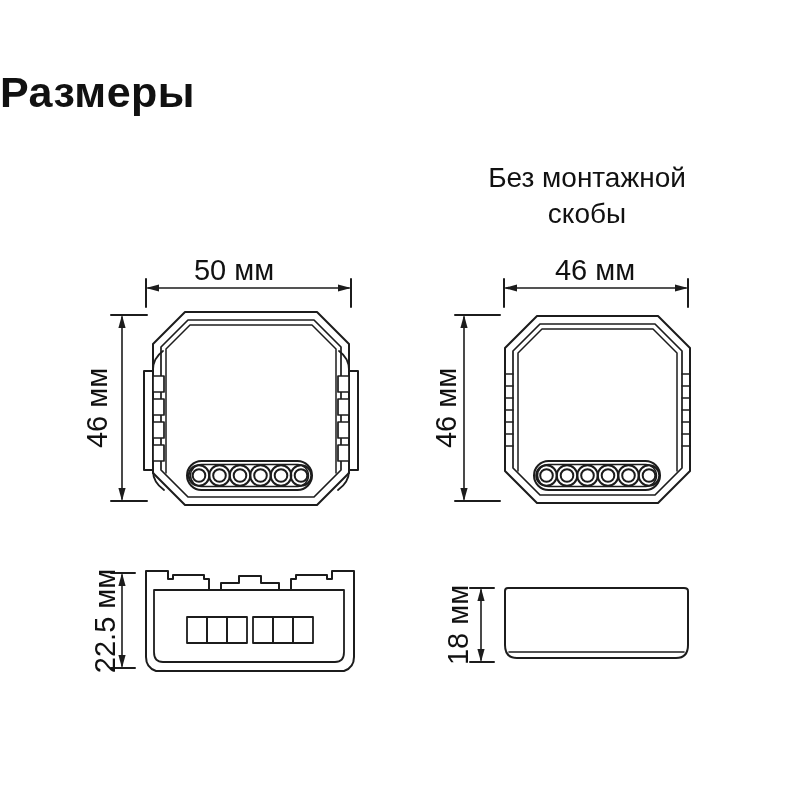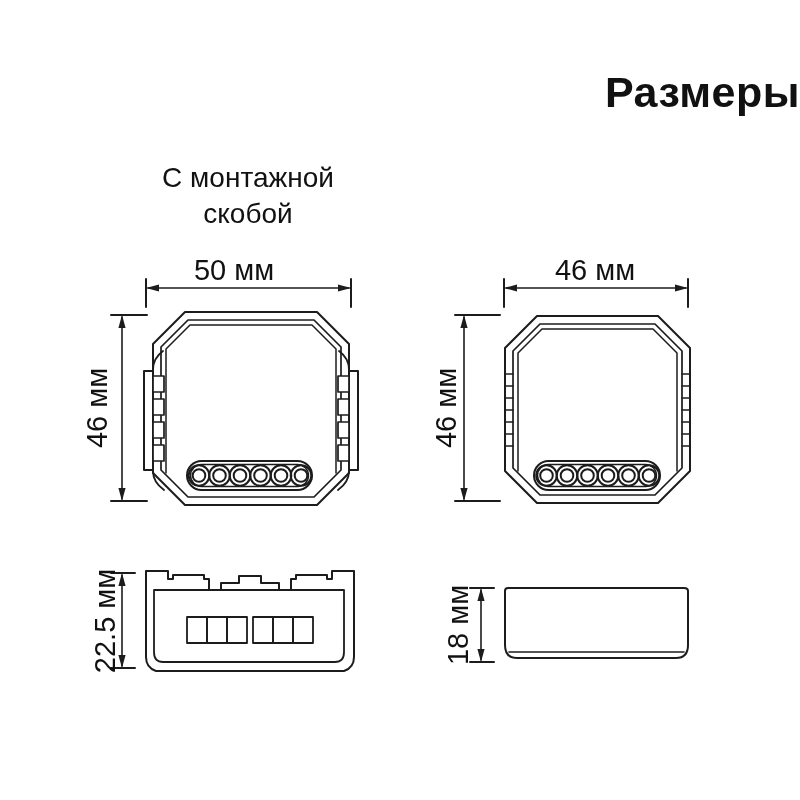--- a/index.html
+++ b/index.html
@@ -3,21 +3,21 @@
 <meta charset="utf-8">
 <style>
   html,body{margin:0;padding:0;}
   body{
     width:800px;height:800px;position:relative;background:#ffffff;
     font-family:"Liberation Sans", sans-serif;color:#111111;overflow:hidden;
   }
   .stage{position:absolute;inset:0;}
   svg.lineart{position:absolute;left:0;top:0;}
   .title{
-    position:absolute;left:0;right:0;top:68px;text-align:right;
+    position:absolute;left:0;right:0;top:68px;text-align:left;
     font-size:43px;font-weight:600;letter-spacing:.5px;color:#111;
   }
   .col-heading{
     position:absolute;width:320px;text-align:center;
     font-size:28px;line-height:36px;color:#111;top:160px;
   }
   .col-heading.left{left:88px;}
   .col-heading.right{left:427px;}
   .dim-label{
     position:absolute;font-size:29px;white-space:nowrap;color:#111;
@@ -166,25 +166,25 @@
         <path d="M481,590 V660" stroke-width="1.6"></path>
         <polygon points="481,588 477.4,601 484.6,601" fill="#1c1c1c" stroke="none"></polygon>
         <polygon points="481,662 477.4,649 484.6,649" fill="#1c1c1c" stroke="none"></polygon>
       </g>
 
     </g>
   </svg>
 
   <div class="title">Размеры</div>
 
-  <div class="col-heading left">
-    <div>С монтажной</div>
-    <div>скобой</div>
+
+  <div class="col-heading right">
+    <div>Без монтажной</div>
+    <div>скобы</div>
   </div>
-
 
   <div class="dim-label" style="left:234px;top:270px">50 мм</div>
   <div class="dim-label" style="left:595px;top:270px">46 мм</div>
 
   <div class="dim-label vert" style="left:97px;top:408px">46 мм</div>
   <div class="dim-label vert" style="left:446px;top:408px">46 мм</div>
 
   <div class="dim-label vert" style="left:105px;top:621px">22.5 мм</div>
   <div class="dim-label vert" style="left:458px;top:625px">18 мм</div>
 

